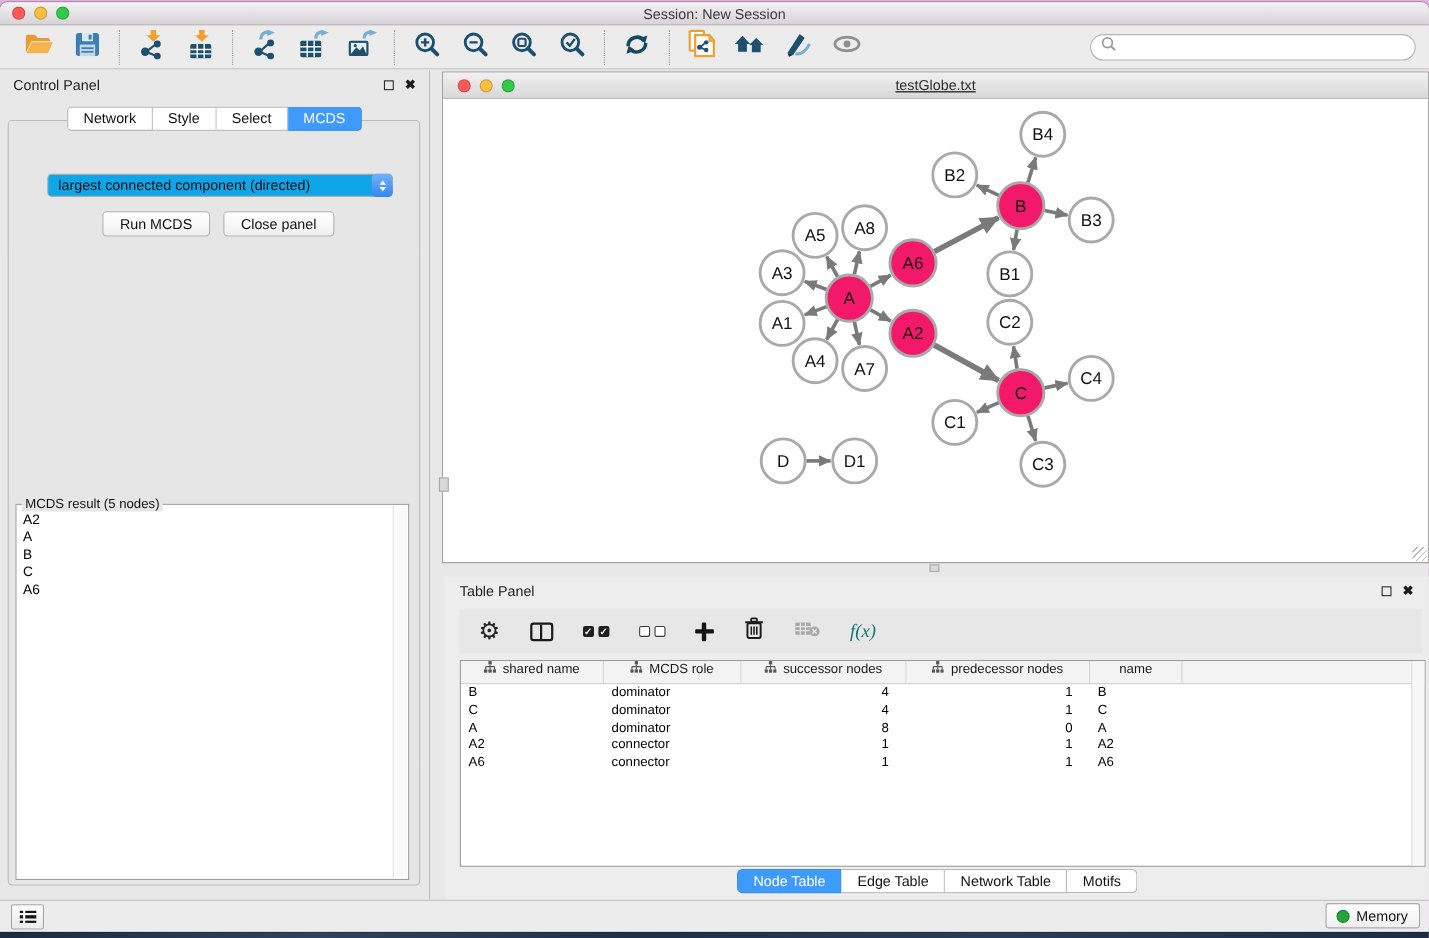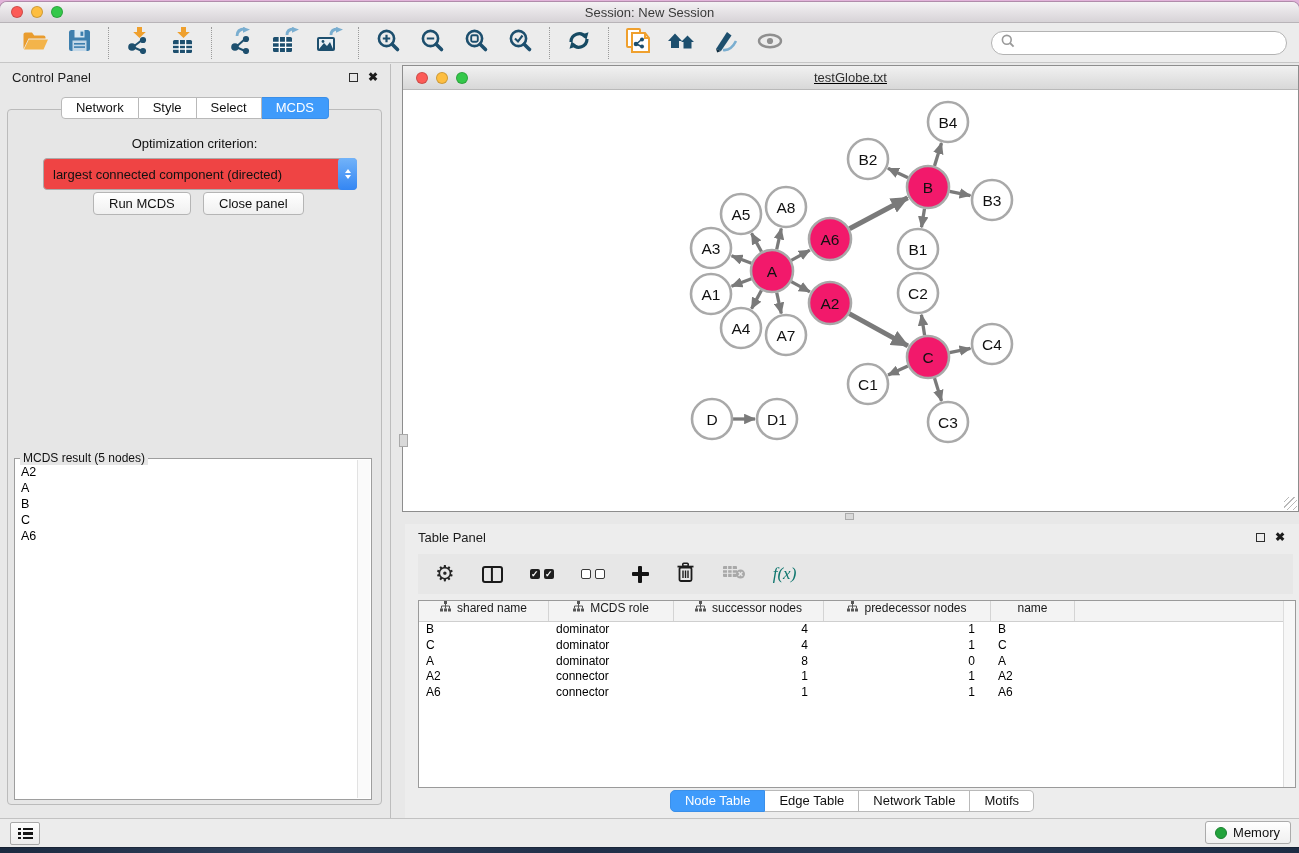--- a/index.html
+++ b/index.html
@@ -44,22 +44,22 @@
     justify-content:center; z-index:2; }
   .seg { height:22px; line-height:20px; padding:0 14px; background:#fff;
     border:1px solid #b9b9b9; border-left:none; font-size:13px; color:#111; }
   .seg:first-child { border-left:1px solid #b9b9b9; border-radius:4px 0 0 4px; }
   .seg:last-child { border-radius:0 4px 4px 0; }
   .seg.active { background:#3f9bfb; border-color:#3a8fe9; color:#fff; }
   #cp-body { position:absolute; top:45px; left:7px; right:8px; bottom:15px;
     border:1px solid #bbb; border-radius:4px; background:#e6e6e6; }
   #criterion-label { position:absolute; top:26px; left:0; right:0; text-align:center;
     font-size:13px; color:#111; }
-  #criterion-select { position:absolute; left:35px; top:48px; width:314px; height:32px;
-    background:#ef4444; border:1px solid #ababab; border-radius:4px; display:flex;
+  #criterion-select { position:absolute; left:35px; top:48px; width:314px; height:21px;
+    background:#0ea5e9; border:1px solid #ababab; border-radius:4px; display:flex;
     align-items:center; }
   #criterion-select .val { flex:1; padding-left:9px; font-size:13px; color:#111;
     white-space:nowrap; overflow:hidden; }
   #criterion-select .stepper { width:19px; align-self:stretch; margin:-1px -1px -1px 0;
     border-radius:4px; background:linear-gradient(#72b3f9,#3486f3); display:flex;
     flex-direction:column; align-items:center; justify-content:center; gap:2px; }
   .chev-up { width:0;height:0;border-left:3.5px solid transparent;border-right:3.5px solid transparent;border-bottom:4px solid #fff; }
   .chev-dn { width:0;height:0;border-left:3.5px solid transparent;border-right:3.5px solid transparent;border-top:4px solid #fff; }
   .btn { position:absolute; height:23px; background:linear-gradient(#ffffff,#f0f0f0);
     border:1px solid #b5b5b5; border-radius:4px; font-size:13px; color:#111;
@@ -357,21 +357,20 @@
         <span class="close-ic">✖</span>
       </span>
     </div>
     <div id="cp-tabs">
         <div class="seg">Network</div>
         <div class="seg">Style</div>
         <div class="seg">Select</div>
         <div class="seg active">MCDS</div>
       </div>
     <div id="cp-body">
-      <div id="criterion-label">Optimization criterion:</div>
       <div id="criterion-select">
         <span class="val">largest connected component (directed)</span>
         <span class="stepper">
           <span class="chev-up"></span>
             <span class="chev-dn"></span>
         </span>
       </div>
       <button class="btn" id="run-btn">Run MCDS</button>
       <button class="btn" id="closepanel-btn">Close panel</button>
       <div id="result-box">

